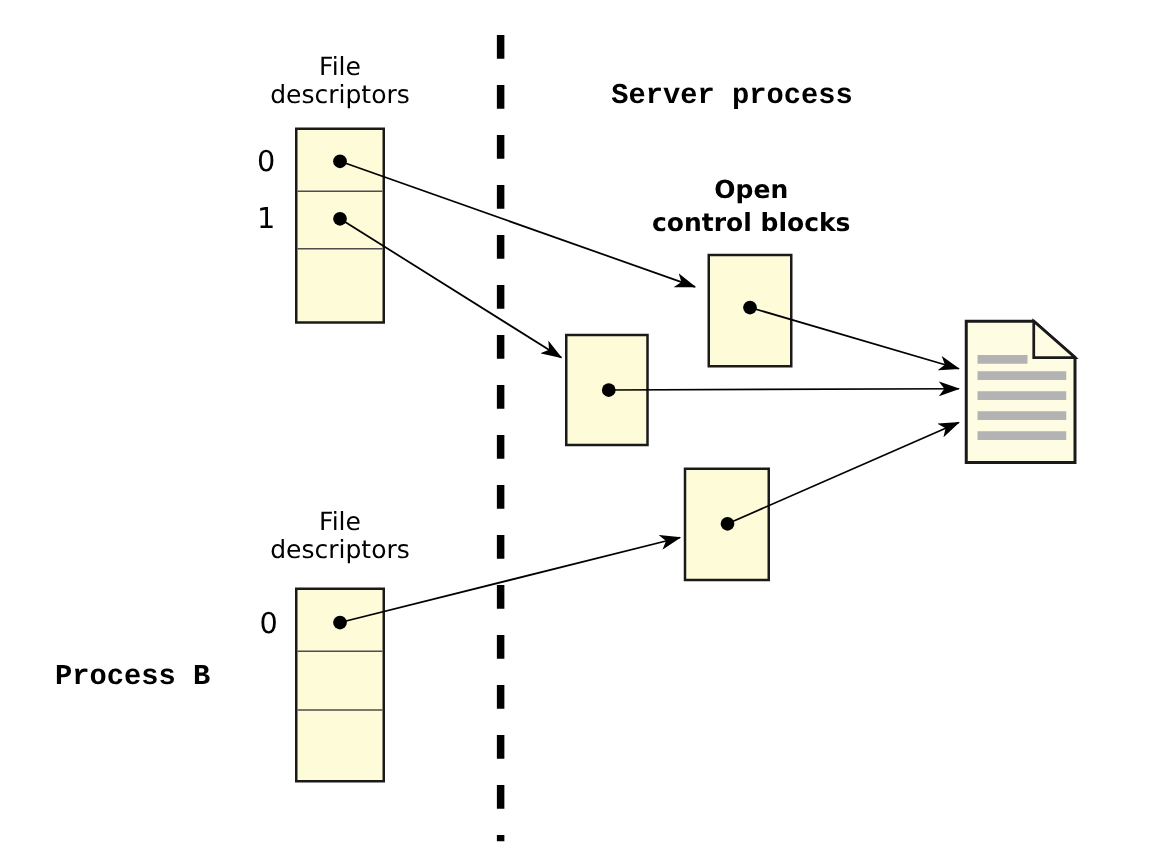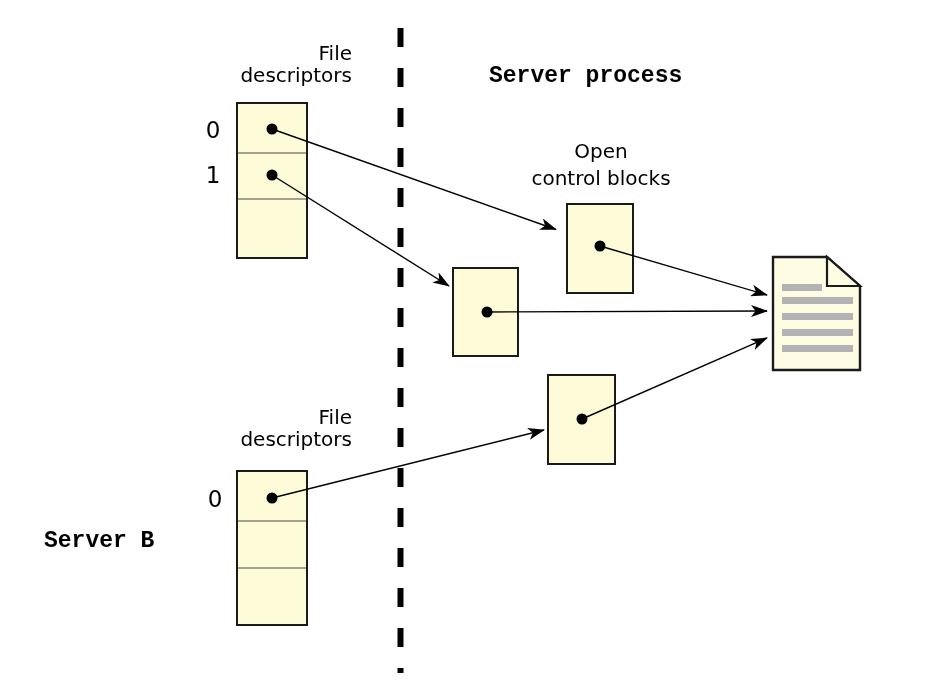--- a/index.html
+++ b/index.html
@@ -28,24 +28,24 @@
   .dashline { stroke: var(--ink); stroke-width: 6; stroke-dasharray: 19 21; }
   .conn { stroke: var(--ink); stroke-width: 1.4; fill: none; }
   .dot { fill: var(--ink); }
   .filebody { fill: var(--file-fill); stroke: var(--box-border); stroke-width: 2.4; stroke-linejoin: miter; }
   .fileflap { fill: var(--file-fill); stroke: var(--box-border); stroke-width: 2.2; stroke-linejoin: miter; }
   .fileline { fill: var(--file-lines); }
   .arrowhead { fill: var(--ink); }
 
   .lbl { position: absolute; white-space: nowrap; }
   .bold { font-weight: bold; font-size: 23px; font-family: Liberation Mono, monospace; }
-  .small { font-size: 20px; line-height: 22px; text-align: right; }
+  .small { font-size: 20px; line-height: 22px; text-align: center; }
   .small span { display: block; }
   .ocb { font-size: 20px; line-height: 27px; text-align: center; }
-  .ocb span { display: block; }
+  .ocb span { display: block; font-weight: bold; }
   .digit { font-size: 23px; width: 26px; text-align: center; }
   .mono {
     font-family: "DejaVu Sans Mono", "Liberation Mono", monospace;
     font-size: 24px; letter-spacing: 1px; text-align: center; width: 200px;
   }
 </style>
 </head>
 <body>
 
 <div class="stage">
@@ -114,18 +114,18 @@
   <div class="lbl ocb" style="left:501px; top:138px; width:200px;">
     <span>Open</span>
     <span>control blocks</span>
   </div>
 
   <div class="lbl small" style="left:192px; top:406px; width:160px;">
     <span>File</span>
     <span>descriptors</span>
   </div>
 
-  <div class="lbl bold" style="left:44px; top:528px;">Server B</div>
+  <div class="lbl bold" style="left:44px; top:528px;">Process B</div>
 
   <div class="lbl digit" style="left:202px; top:486px;">0</div>
 
 
 </div>
 
 </body></html>

